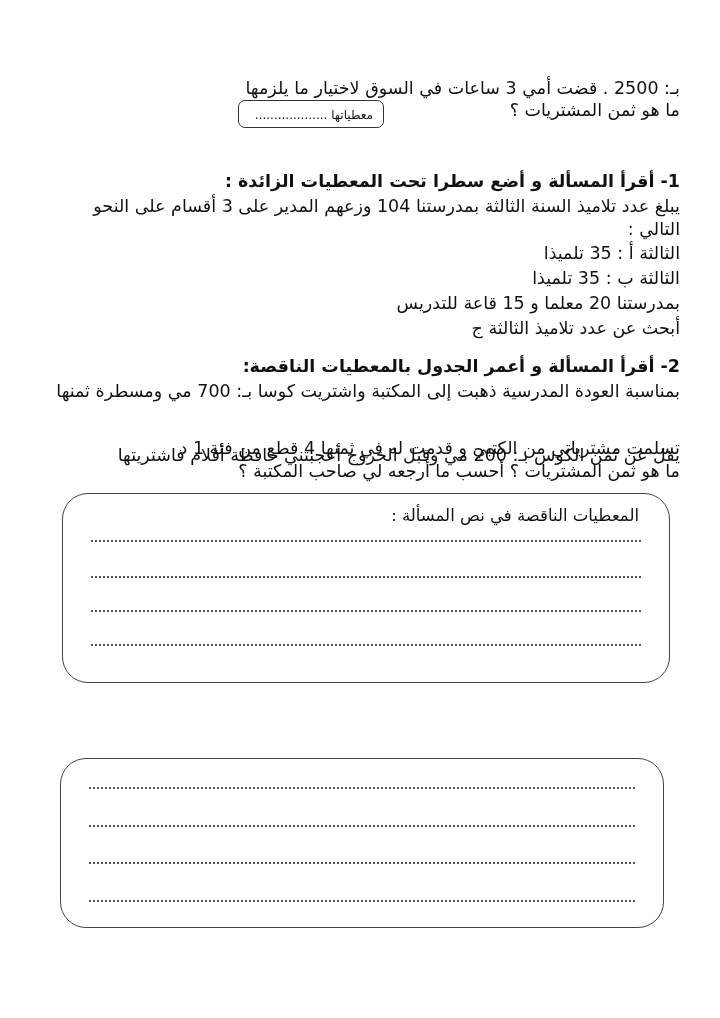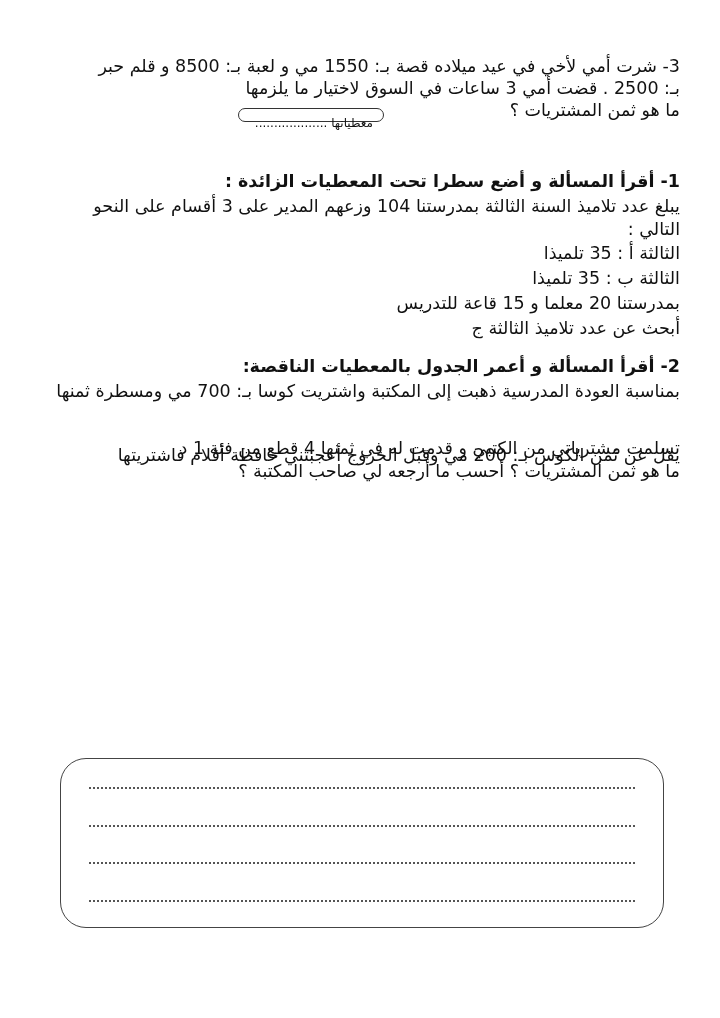--- a/index.html
+++ b/index.html
@@ -9,60 +9,66 @@
       color: #111;
     }
     .page { position: absolute; left: 0; top: 0; width: 720px; height: 1018px; }
     .rtl { direction: rtl; text-align: right; unicode-bidi: plaintext; }
     .line {
       position: absolute; right: 40px; white-space: nowrap;
       font-size: 17.5px; line-height: 22px;
     }
     .bold { font-weight: bold; }
     .small-box {
-      position: absolute; left: 238px; top: 108px; width: 146px; height: 14px;
+      position: absolute; left: 238px; top: 100px; width: 146px; height: 28px;
       border: 1.3px solid #333; border-radius: 7px; box-sizing: border-box;
       direction: rtl; font-size: 12px; line-height: 28px; padding-right: 10px;
       white-space: nowrap;
     }
     .answer-box {
       position: absolute; border: 1.5px solid #444; border-radius: 26px; box-sizing: border-box;
     }
     .dots {
       position: absolute; left: 28px; right: 28px; height: 0;
       border-top: 2px dotted #555;
     }
     .box-label {
       position: absolute; right: 30px; top: 12px; font-size: 16.5px; direction: rtl; white-space: nowrap;
     }
   </style>
 </head>
 <body>
 
 <div class="page">
 
-  <div class="line rtl" style="top:55px;">3- شرت أمي لأخي في عيد ميلاده قصة بـ: 1550 مي و لعبة بـ: 8500 و قلم حبر</div>
   <div class="line rtl" style="top:77px;">بـ: 2500 . قضت أمي 3 ساعات في السوق لاختيار ما يلزمها</div>
   <div class="line rtl" style="top:99px;">ما هو ثمن المشتريات ؟</div>
   <div class="small-box">معطياتها ...................</div>
 
   <div class="line rtl bold" style="top:170px;">1- أقرأ المسألة و أضع سطرا تحت المعطيات الزائدة :</div>
   <div class="line rtl" style="top:195px;">يبلغ عدد تلاميذ السنة الثالثة  بمدرستنا 104 وزعهم المدير على 3 أقسام على النحو</div>
   <div class="line rtl" style="top:218px;">التالي :</div>
   <div class="line rtl" style="top:242px;margin-left:13px;">الثالثة أ : 35 تلميذا</div>
   <div class="line rtl" style="top:267px;">الثالثة ب : 35 تلميذا</div>
   <div class="line rtl" style="top:292px;">بمدرستنا 20 معلما و 15 قاعة للتدريس</div>
   <div class="line rtl" style="top:317px;">أبحث عن عدد تلاميذ الثالثة ج</div>
 
   <div class="line rtl bold" style="top:355px;">2- أقرأ المسألة و أعمر الجدول بالمعطيات الناقصة:</div>
   <div class="line rtl" style="top:380px;">بمناسبة العودة المدرسية ذهبت إلى المكتبة واشتريت كوسا  بـ: 700 مي ومسطرة ثمنها</div>
   <div class="line rtl" style="top:420px;margin-top:24px;">يقل عن ثمن الكوس بـ: 200 مي وقبل الخروج أعجبتني حافظة أقلام فاشتريتها</div>
   <div class="line rtl" style="top:437px;">تسلمت مشترياتي من الكتبي و قدمت له في ثمنها 4 قطع من فئة 1 د</div>
   <div class="line rtl" style="top:460px;">ما هو ثمن المشتريات ؟ أحسب ما أرجعه لي صاحب المكتبة ؟</div>
 
+  <div class="answer-box" style="left:62px; top:493px; width:608px; height:190px;">
+    <div class="box-label">المعطيات الناقصة في نص المسألة :</div>
+    <div class="dots" style="top:46px;"></div>
+    <div class="dots" style="top:82px;"></div>
+    <div class="dots" style="top:116px;"></div>
+    <div class="dots" style="top:150px;"></div>
+  </div>
 
 
   <div class="answer-box" style="left:60px; top:758px; width:604px; height:170px;">
     <div class="dots" style="top:28px;"></div>
     <div class="dots" style="top:66px;"></div>
     <div class="dots" style="top:103px;"></div>
     <div class="dots" style="top:141px;"></div>
   </div>
 
 </div>

